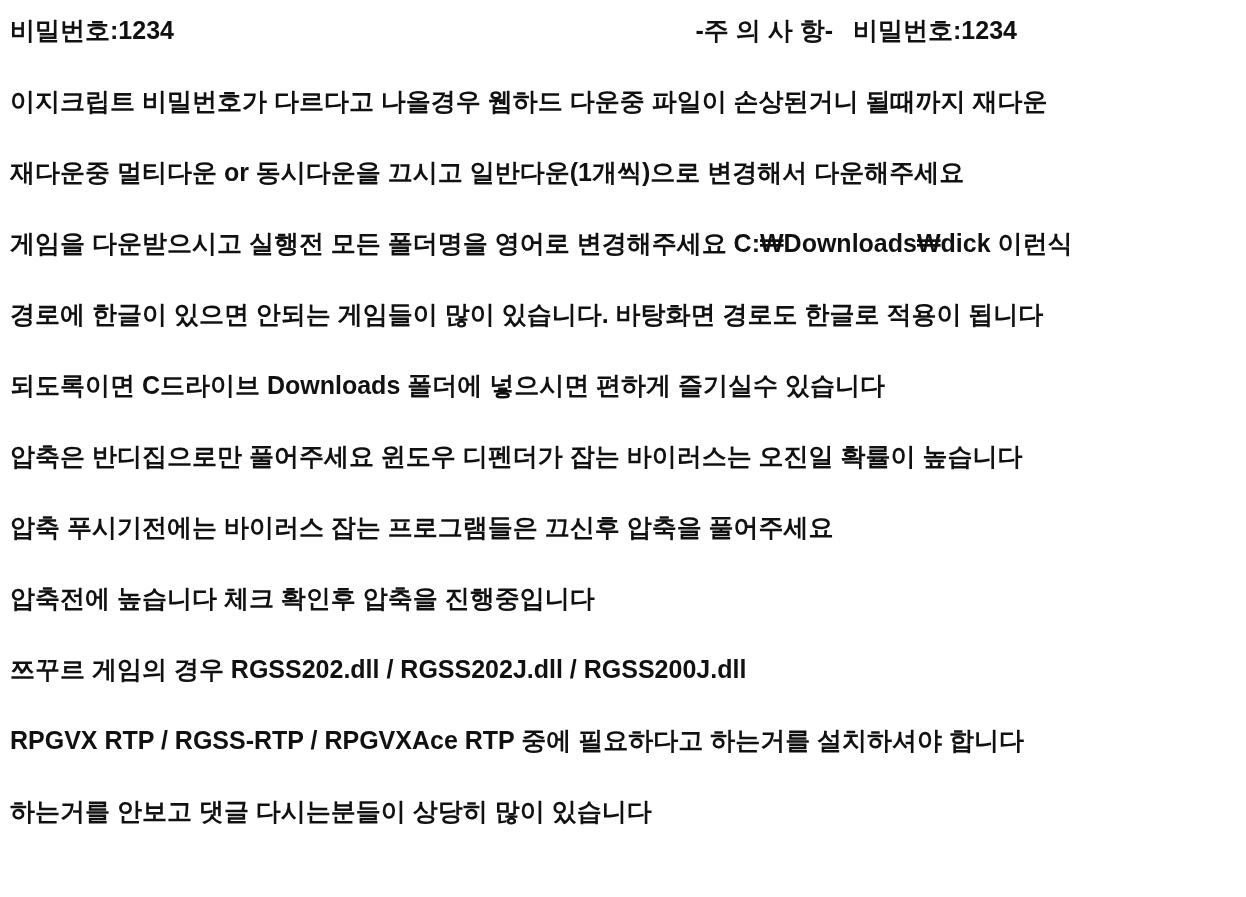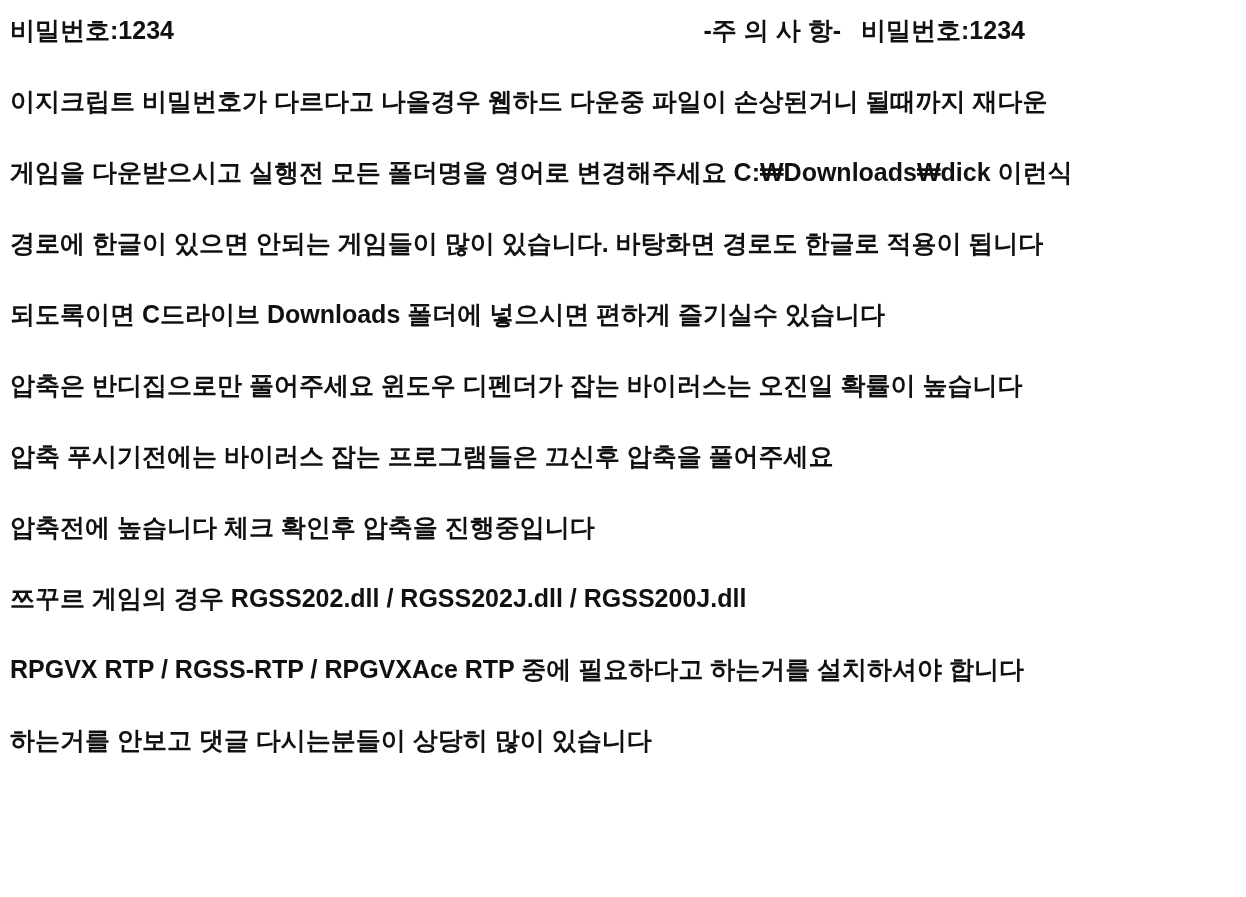--- a/index.html
+++ b/index.html
@@ -12,21 +12,21 @@
     height: 897px;
     font-family: "Liberation Sans", sans-serif;
     color: #111111;
     overflow: hidden;
   }
   .page {
     position: relative;
     width: 1246px;
     height: 737px;
     box-sizing: border-box;
-    padding: 14px 16px 0 10px;
+    padding: 14px 24px 0 10px;
   }
   .header-row {
     display: flex;
     align-items: baseline;
     font-weight: bold;
     font-size: 25px;
     line-height: 32px;
     white-space: nowrap;
   }
   .header-left {
@@ -66,20 +66,21 @@
 <div class="page">
 
   <div class="header-row">
     <span class="header-left">비밀번호:1234</span>
     <span class="header-center">-주   의  사   항-</span>
     <span class="header-right">비밀번호:1234</span>
   </div>
 
   <div class="body-lines">
     <div class="line">이지크립트 비밀번호가 다르다고 나올경우 웹하드 다운중 파일이 손상된거니 될때까지 재다운</div>
+    <div class="line">재다운중 멀티다운 or 동시다운을 끄시고 일반다운(1개씩)으로 변경해서 다운해주세요</div>
     <div class="line">게임을 다운받으시고 실행전 모든 폴더명을 영어로 변경해주세요 C:₩Downloads₩dick 이런식</div>
     <div class="line">경로에 한글이 있으면 안되는 게임들이 많이 있습니다. 바탕화면 경로도 한글로 적용이 됩니다</div>
     <div class="line">되도록이면 C드라이브 Downloads 폴더에 넣으시면 편하게 즐기실수 있습니다</div>
     <div class="line">압축은 반디집으로만 풀어주세요 윈도우 디펜더가 잡는 바이러스는 오진일 확률이 높습니다</div>
     <div class="line">압축 푸시기전에는 바이러스 잡는 프로그램들은 끄신후 압축을 풀어주세요</div>
     <div class="line">압축전에 높습니다 체크 확인후 압축을 진행중입니다</div>
     <div class="line tight">쯔꾸르 게임의 경우 RGSS202.dll / RGSS202J.dll / RGSS200J.dll</div>
     <div class="line">RPGVX RTP /  RGSS-RTP  / RPGVXAce RTP 중에 필요하다고 하는거를 설치하셔야 합니다</div>
     <div class="line last">하는거를 안보고 댓글 다시는분들이 상당히 많이 있습니다</div>
   </div>

